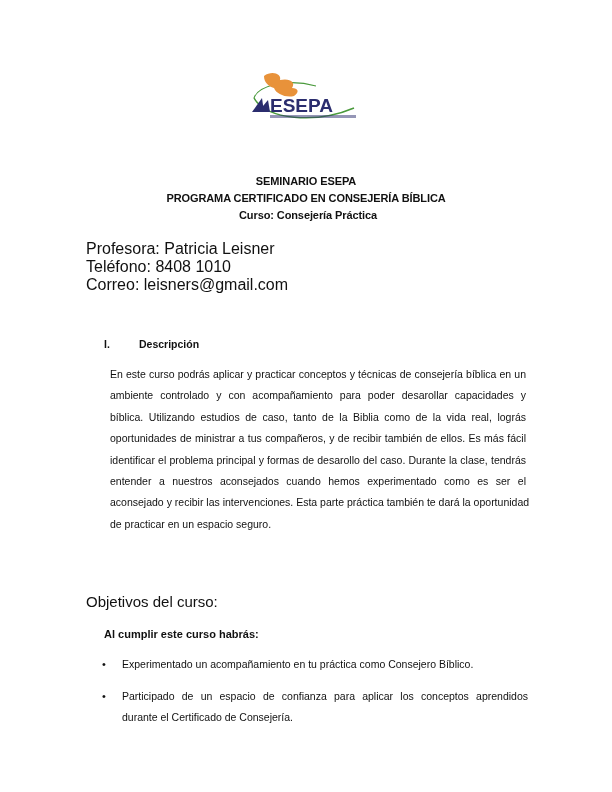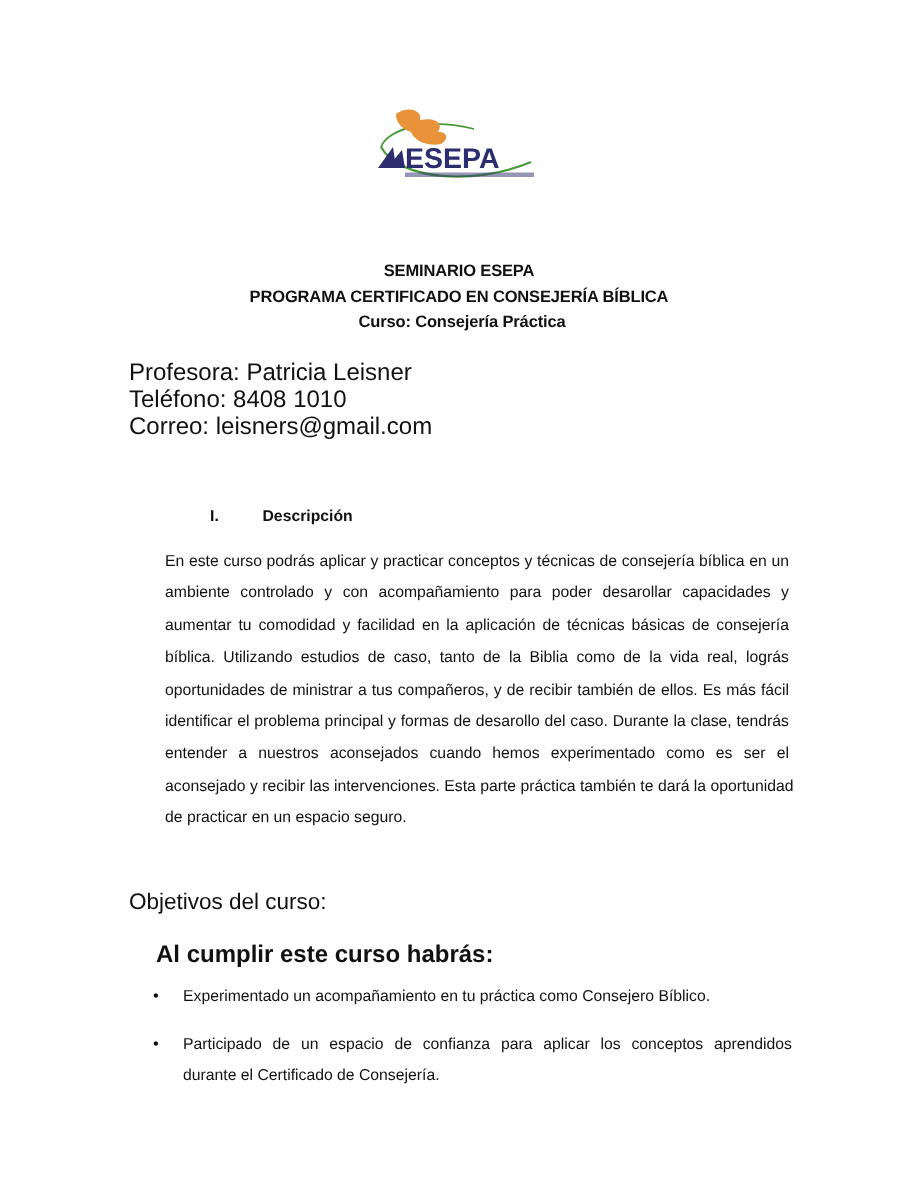--- a/index.html
+++ b/index.html
@@ -5,27 +5,27 @@
     html, body { margin: 0; padding: 0; background: #ffffff; }
     body {
       width: 612px; height: 792px; position: relative; overflow: hidden;
       font-family: "Liberation Sans", sans-serif; color: #111111;
     }
     .logo { position: absolute; left: 246px; top: 68px; width: 116px; height: 56px; }
     .header-block { position: absolute; left: 0; top: 173px; width: 612px; text-align: center;
       font-size: 11px; font-weight: bold; line-height: 17px; letter-spacing: -0.1px; }
     .header-block .l3 { margin-left: 4px; }
     .contact { position: absolute; left: 86px; top: 240px; font-size: 16px; line-height: 18px; }
-    .sec-title { position: absolute; left: 104px; top: 338px; font-size: 10.5px; font-weight: bold; margin-left: 36px; }
+    .sec-title { position: absolute; left: 104px; top: 338px; font-size: 10.5px; font-weight: bold; }
     .sec-title .num { display: inline-block; width: 35px; }
     .para { position: absolute; left: 86px; top: 364px; width: 440px; font-size: 10.5px; line-height: 21.4px; text-align: justify; }
     .para .line { display: block; text-align: justify; text-align-last: justify; height: 21.4px; white-space: nowrap; margin-left: 24px; }
     .para .line.last { text-align-last: left; }
     .obj-title { position: absolute; left: 86px; top: 593px; font-size: 15px; font-weight: normal; }
-    .obj-sub { position: absolute; left: 104px; top: 628px; font-size: 16px; font-weight: bold; }
+    .obj-sub { position: absolute; left: 104px; top: 628px; font-size: 11px; font-weight: bold; }
     .bullets { position: absolute; left: 102px; top: 654px; width: 426px; font-size: 10.5px; }
     .bullet { position: relative; padding-left: 20px; margin-bottom: 11px; line-height: 21px; }
     .bullet .dot { position: absolute; left: 0; top: 0; font-size: 11px; }
     .bullet .line { display: block; text-align: justify; text-align-last: justify; white-space: nowrap; }
     .bullet .line.last { text-align-last: left; }
   </style>
 </head>
 <body>
 
 <div class="logo">
@@ -52,21 +52,20 @@
   <div>Correo: leisners@gmail.com</div>
 </div>
 
 <div class="sec-title">
   <span class="num">I.</span><span>Descripción</span>
 </div>
 
 <div class="para">
   <span class="line">En este curso podrás aplicar y practicar conceptos y técnicas de consejería bíblica en un</span>
   <span class="line">ambiente controlado y con acompañamiento para poder desarollar capacidades y</span>
-  <span class="line">aumentar tu comodidad y facilidad en la aplicación de técnicas básicas de consejería</span>
   <span class="line">bíblica. Utilizando estudios de caso, tanto de la Biblia como de la vida real, lográs</span>
   <span class="line">oportunidades de ministrar a tus compañeros, y de recibir también de ellos. Es más fácil</span>
   <span class="line">identificar el problema principal y formas de desarollo del caso. Durante la clase, tendrás</span>
   <span class="line">entender a nuestros aconsejados cuando hemos experimentado como es ser el</span>
   <span class="line">aconsejado y recibir las intervenciones. Esta parte práctica también te dará la oportunidad</span>
   <span class="line last">de practicar en un espacio seguro.</span>
 </div>
 
 <div class="obj-title">Objetivos del curso:</div>
 <div class="obj-sub">Al cumplir este curso habrás:</div>

